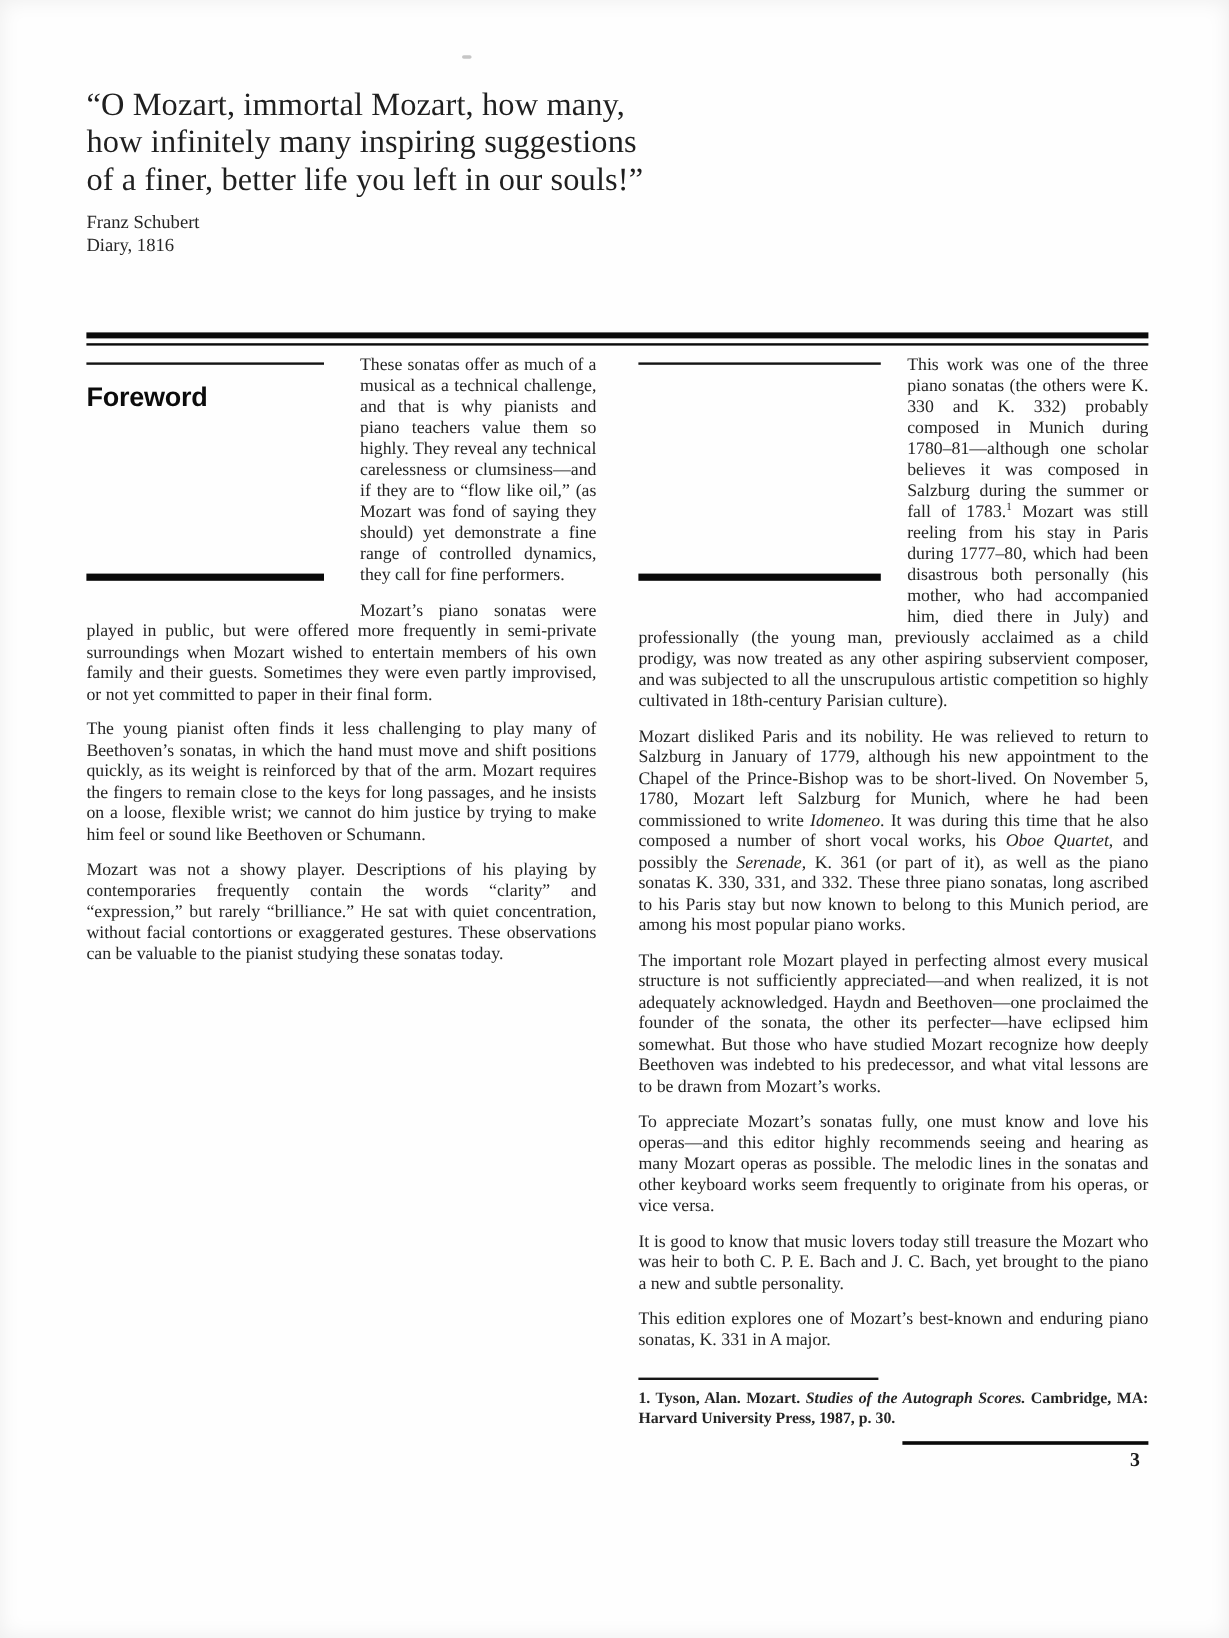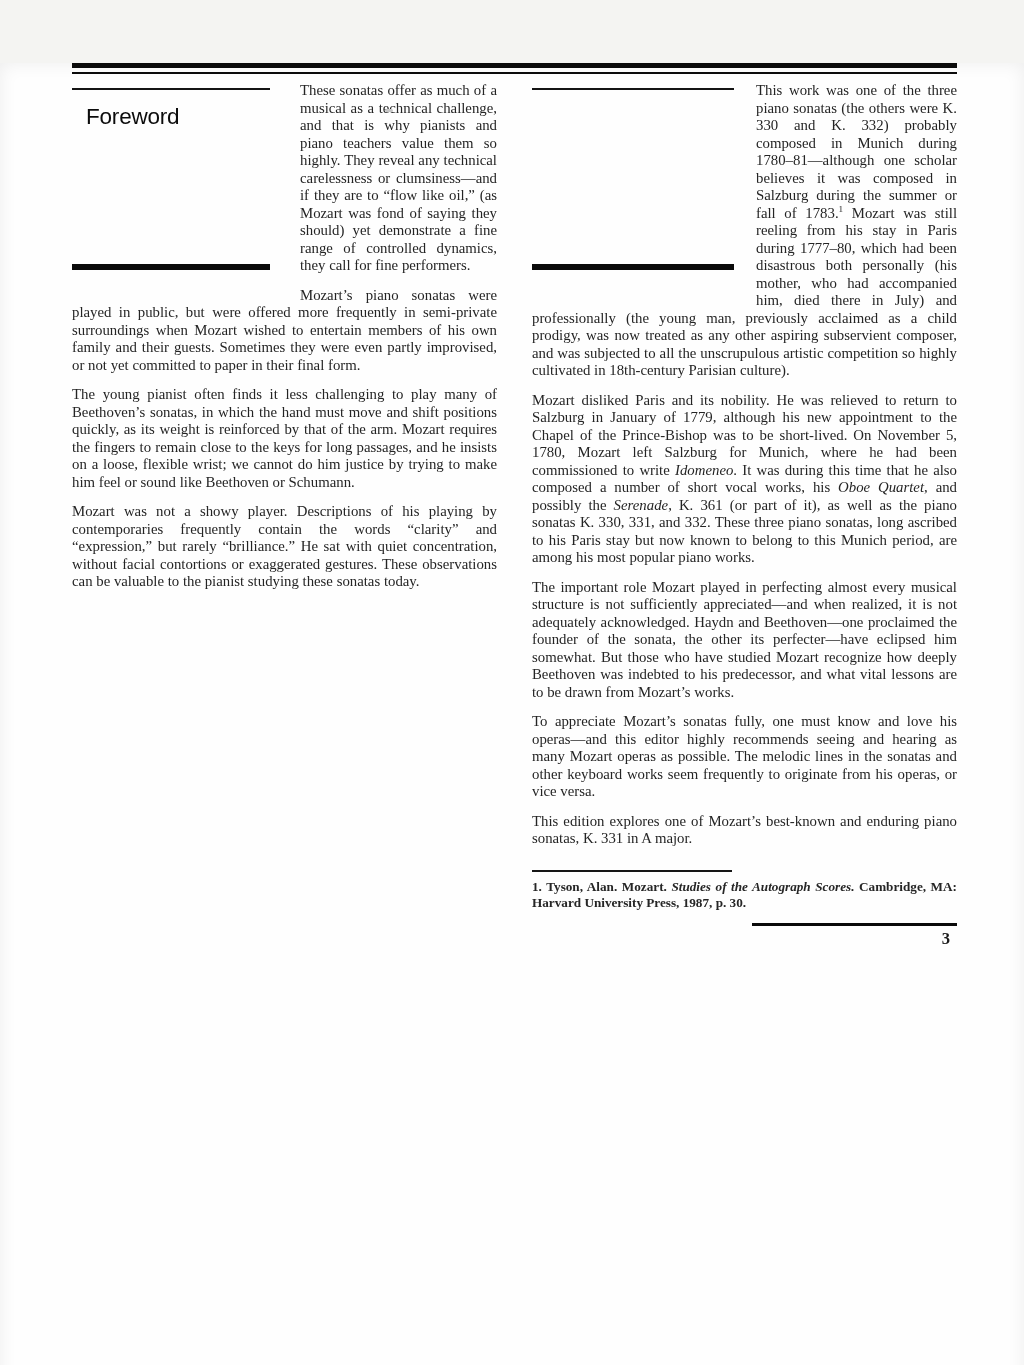--- a/index.html
+++ b/index.html
@@ -38,23 +38,23 @@
   
   .columns { display:flex; gap:35px; margin-top:8px; }
   .col { width:425px; }
   
   .hang { float:left; position:relative; height:212px; }
   .hang-left  { width:198px; margin-right:30px; }
   .hang-right { width:202px; margin-right:22px; }
   .rule-thin  { height:2px; background:#141414; margin-top:6px; }
   .rule-thick { position:absolute; left:0; right:0; bottom:24px; height:6px; background:#0a0a0a; }
   .head {
-    margin:12px 0 0 14px;
+    margin:12px 0 0 0;
     font-family:"Liberation Sans", sans-serif;
-    font-weight:normal;
+    font-weight:bold;
     font-size:22.5px; line-height:29px;
     letter-spacing:-0.2px;
     color:#0c0c0c;
   }
   
   .para {
     margin:0 0 12px 0;
     font-size:14.8px; line-height:17.5px;
     text-align:justify;
     hyphens:auto; -webkit-hyphens:auto;
@@ -81,20 +81,27 @@
     font-size:16.5px; font-weight:bold; color:#1a1a1a;
   }
 </style>
 </head>
 <body>
 
 <div class="page">
 
   <span class="speck"></span>
 
+  <header class="epigraph">
+    <p class="quote">“O Mozart, immortal Mozart, how many,<br>how infinitely many inspiring suggestions<br>of a finer, better life you left in our souls!”</p>
+    <div class="attr">
+      <div>Franz Schubert</div>
+      <div>Diary, 1816</div>
+    </div>
+  </header>
 
   <div class="double-rule">
     <div class="dr-thick"></div>
     <div class="dr-thin"></div>
   </div>
 
   <main class="columns">
 
     <section class="col">
       <div class="hang hang-left">
@@ -110,20 +117,21 @@
 
     <section class="col">
       <div class="hang hang-right">
         <div class="rule-thin"></div>
         <div class="rule-thick"></div>
       </div>
       <p class="para"><span>This work was one of the three piano sonatas (the others were K. 330 and K. 332) probably composed in Munich during 1780–81—although one scholar believes it was composed in Salzburg during the summer or fall of 1783.</span><sup>1</sup><span> Mozart was still reeling from his stay in Paris during 1777–80, which had been disastrous both personally (his mother, who had accompanied him, died there in July) and professionally (the young man, previously acclaimed as a child prodigy, was now treated as any other aspiring subservient composer, and was subjected to all the unscrupulous artistic competition so highly cultivated in 18th-century Parisian culture).</span></p>
       <p class="para"><span>Mozart disliked Paris and its nobility.  He was relieved to return to Salzburg in January of 1779, although his new appointment to the Chapel of the Prince-Bishop was to be short-lived.  On November 5, 1780, Mozart left Salzburg for Munich, where he had been commissioned to write </span><i>Idomeneo</i><span>.  It was during this time that he also composed a number of short vocal works, his </span><i>Oboe Quartet</i><span>, and possibly the </span><i>Serenade</i><span>, K. 361 (or part of it), as well as the piano sonatas K. 330, 331, and 332.  These three piano sonatas, long ascribed to his Paris stay but now known to belong to this Munich period, are among his most popular piano works.</span></p>
       <p class="para"><span>The important role Mozart played in perfecting almost every musical structure is not sufficiently appreciated—and when realized, it is not adequately acknowledged.  Haydn and Beethoven—one proclaimed the founder of the sonata, the other its perfecter—have eclipsed him somewhat.  But those who have studied Mozart recognize how deeply Beethoven was indebted to his predecessor, and what vital lessons are to be drawn from Mozart’s works.</span></p>
       <p class="para"><span>To appreciate Mozart’s sonatas fully, one must know and love his operas—and this editor highly recommends seeing and hearing as many Mozart operas as possible.  The melodic lines in the sonatas and other keyboard works seem frequently to originate from his operas, or vice versa.</span></p>
+      <p class="para"><span>It is good to know that music lovers today still treasure the Mozart who was heir to both C. P. E. Bach and J. C. Bach, yet brought to the piano a new and subtle personality.</span></p>
       <p class="para"><span>This edition explores one of Mozart’s best-known and enduring piano sonatas, K. 331 in A major.</span></p>
 
       <div class="fn-block">
         <div class="fn-rule"></div>
         <p class="fn"><span>1. Tyson, Alan.  Mozart.  </span><i>Studies of the Autograph Scores.</i><span>  Cambridge, MA:  Harvard University Press, 1987, p. 30.</span></p>
       </div>
 
       <div class="folio">
         <div class="folio-rule"></div>
         <div class="folio-num">3</div>

